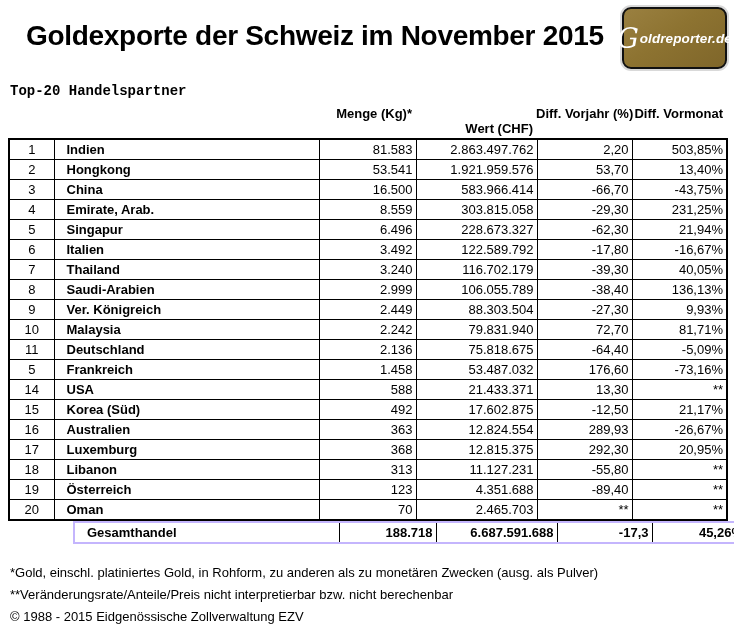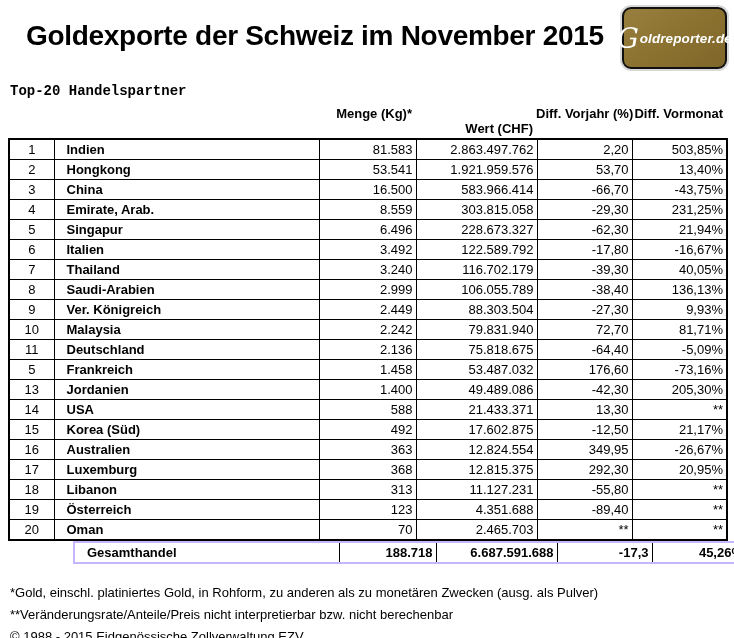--- a/index.html
+++ b/index.html
@@ -224,49 +224,41 @@
         </tr>
         <tr>
           <td class="c-rank">5</td>
           <td class="c-country">Frankreich</td>
           <td class="c-num">1.458</td>
           <td class="c-num">53.487.032</td>
           <td class="c-num">176,60</td>
           <td class="c-num">-73,16%</td>
         </tr>
         <tr>
-          <td class="c-rank">13</td>
-          <td class="c-country">Jordanien</td>
-          <td class="c-num">1.400</td>
-          <td class="c-num">49.489.086</td>
-          <td class="c-num">-42,30</td>
-          <td class="c-num">205,30%</td>
-        </tr>
-        <tr>
           <td class="c-rank">14</td>
           <td class="c-country">USA</td>
           <td class="c-num">588</td>
           <td class="c-num">21.433.371</td>
           <td class="c-num">13,30</td>
           <td class="c-num">**</td>
         </tr>
         <tr>
           <td class="c-rank">15</td>
           <td class="c-country">Korea (Süd)</td>
           <td class="c-num">492</td>
           <td class="c-num">17.602.875</td>
           <td class="c-num">-12,50</td>
           <td class="c-num">21,17%</td>
         </tr>
         <tr>
           <td class="c-rank">16</td>
           <td class="c-country">Australien</td>
           <td class="c-num">363</td>
           <td class="c-num">12.824.554</td>
-          <td class="c-num">349,95</td>
+          <td class="c-num">289,93</td>
           <td class="c-num">-26,67%</td>
         </tr>
         <tr>
           <td class="c-rank">17</td>
           <td class="c-country">Luxemburg</td>
           <td class="c-num">368</td>
           <td class="c-num">12.815.375</td>
           <td class="c-num">292,30</td>
           <td class="c-num">20,95%</td>
         </tr>

